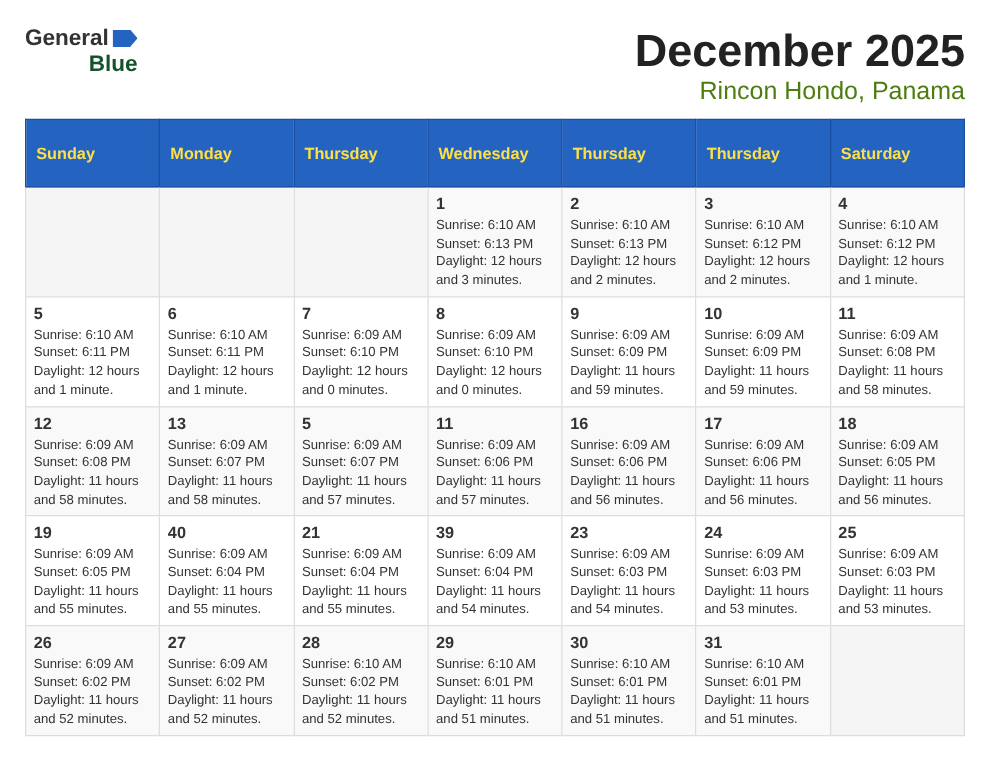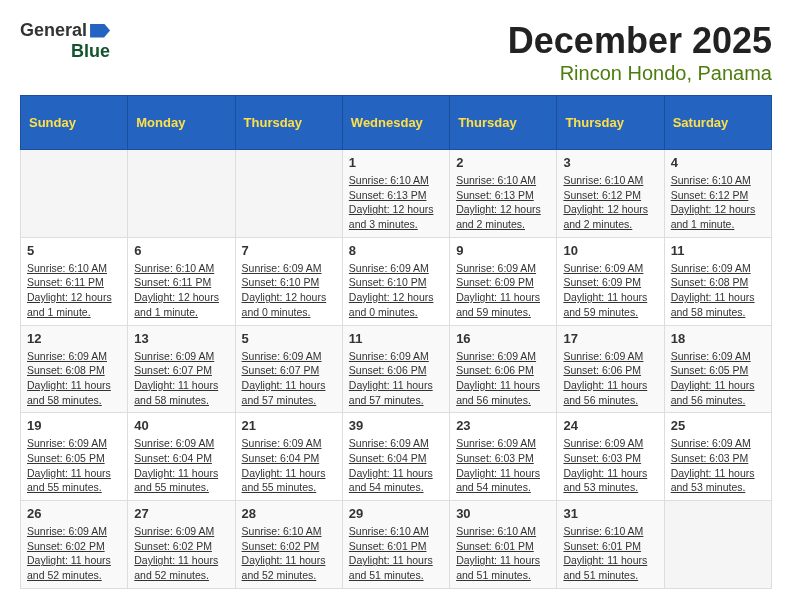--- a/index.html
+++ b/index.html
@@ -78,21 +78,20 @@
     }
     .day-number {
       font-size: 13px;
       font-weight: bold;
       margin-bottom: 3px;
     }
     .day-info {
       font-size: 10.5px;
       line-height: 1.4;
       color: #333;
-      text-decoration: underline;
     }
     tr:nth-child(even) td:not(.empty) {
       background: #fff;
     }
     .week-row td {
       background: #fff;
     }
     .week-row:nth-child(odd) td:not(.empty) {
       background: #f9f9f9;
     }

